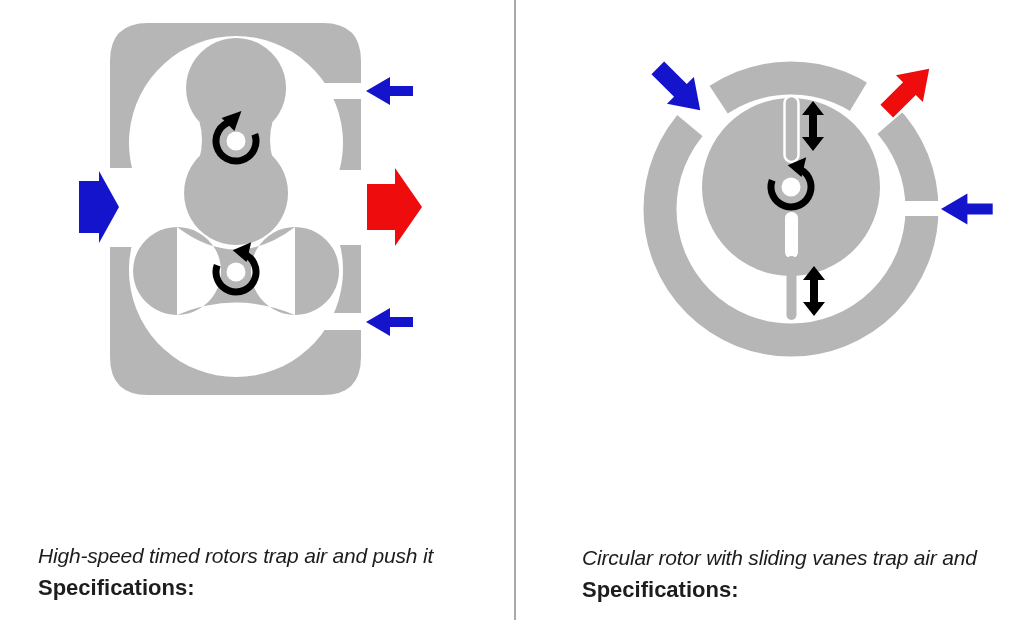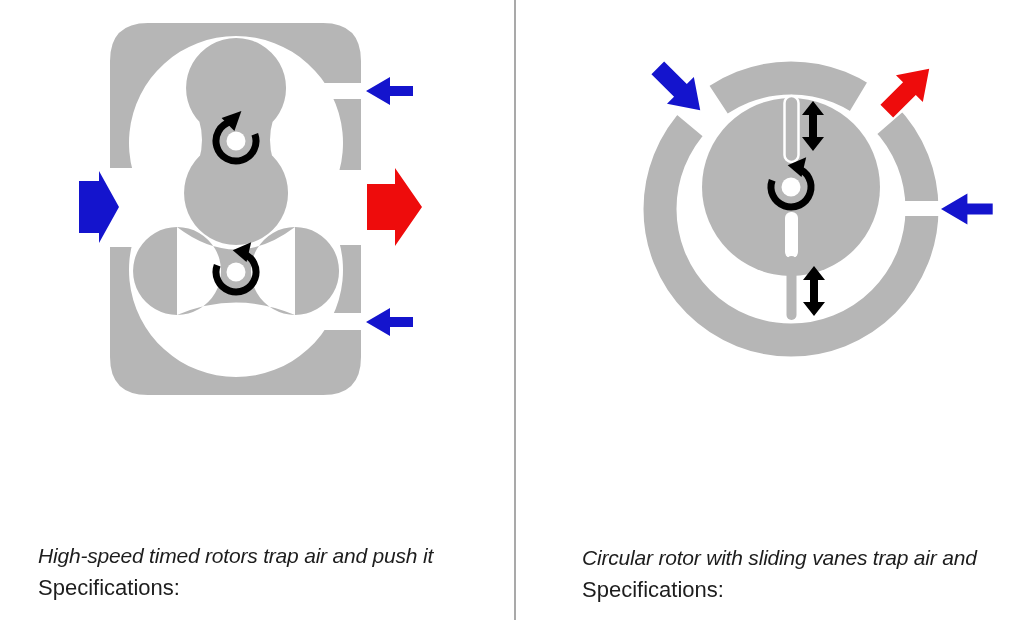--- a/index.html
+++ b/index.html
@@ -1,21 +1,21 @@
 <!DOCTYPE html>
 <html style="--gray: #b6b6b6; --blue: #1414cd; --red: #ee0c0c; --black: #000000; --divider: #a9a9a9; --text: #1d1d1d;"><head>
 <meta charset="utf-8">
 <style>
   html,body{margin:0;padding:0;background:#ffffff;}
   #page{position:relative;width:1024px;height:620px;background:#fff;overflow:hidden;
         font-family:"Liberation Sans",sans-serif;}
   #diagram-svg{position:absolute;left:0;top:0;}
   .caption{position:absolute;font-style:italic;font-size:21px;line-height:28px;
            color:var(--text,#1d1d1d);letter-spacing:-0.2px;white-space:pre;}
-  .spec{position:absolute;font-weight:normal;font-size:22px;color:var(--text,#1d1d1d);}
+  .spec{position:absolute;font-weight:bold;font-size:22px;color:var(--text,#1d1d1d);}
   .divider{position:absolute;top:0;width:2px;height:620px;background:var(--divider,#a9a9a9);}
   .gray{fill:var(--gray,#b6b6b6);}
   .blue{fill:var(--blue,#1414cd);}
   .red{fill:var(--red,#ee0c0c);}
   .blk{fill:#000;}
   .whitefill{fill:#fff;}
   .arc{stroke:#000;stroke-width:7;fill:none;stroke-linecap:butt;}
   .gapcut{stroke:#fff;stroke-width:37;fill:none;stroke-linecap:butt;}
 </style>
 </head>

